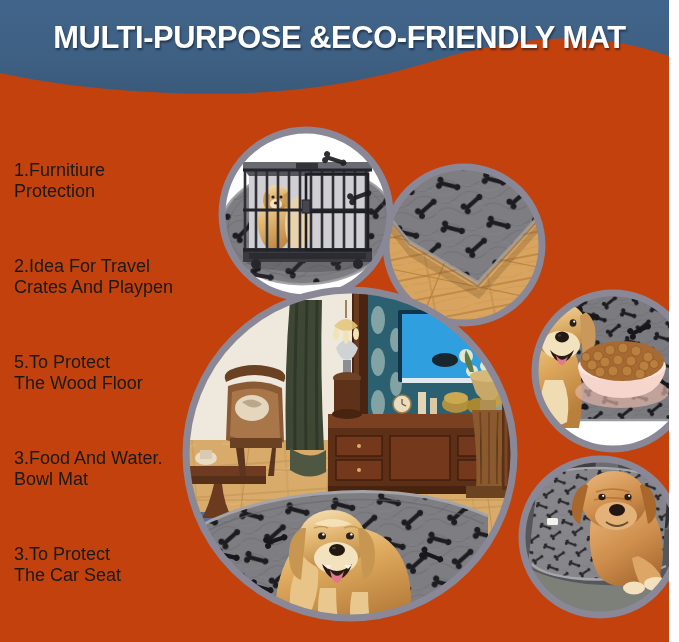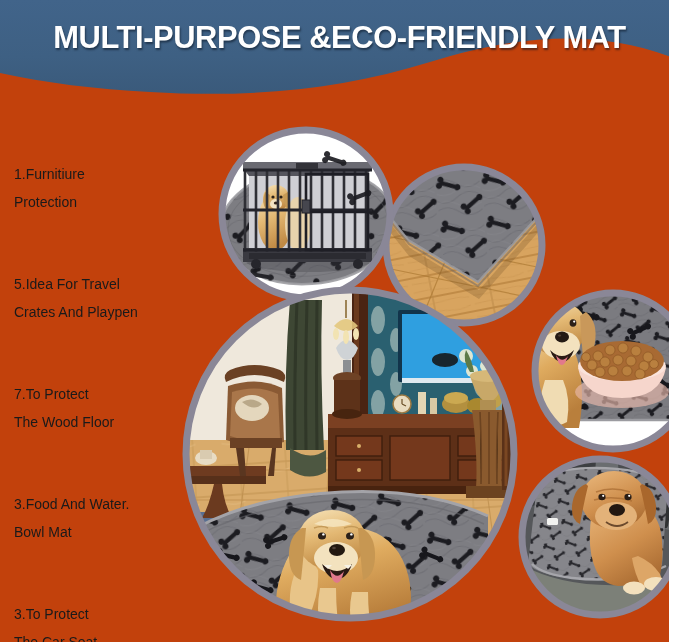--- a/index.html
+++ b/index.html
@@ -42,22 +42,22 @@
 
   
   #feature-list {
     position: absolute;
     left: 14px;
     top: 160px;
     width: 190px;
   }
   .feature-item {
     font-family: "Liberation Sans", sans-serif;
-    font-size: 14px;
-    line-height: 28px;
+    font-size: 18px;
+    line-height: 21px;
     color: #1a1a1a;
     margin-bottom: 54px;
     white-space: pre-line;
   }
   .feature-item:last-child { margin-bottom: 0; }
 
   
   #collage {
     position: absolute;
     left: 0; top: 0;
@@ -85,23 +85,23 @@
                C 600,28 520,34 430,62
                C 340,90 250,98 150,92
                C 95,89 45,83 0,73 Z" fill="url(#bandGrad)"></path>
     </svg>
     <div id="banner-title">MULTI-PURPOSE &amp;ECO-FRIENDLY MAT</div>
   </div>
 
   <div id="feature-list">
     <div class="feature-item">1.Furnitiure
  Protection</div>
-    <div class="feature-item">5.Idea For Travel
+    <div class="feature-item">2.Idea For Travel
  Crates And Playpen</div>
-    <div class="feature-item">7.To Protect
+    <div class="feature-item">5.To Protect
   The Wood Floor</div>
     <div class="feature-item">3.Food And Water.
   Bowl Mat</div>
     <div class="feature-item">3.To Protect
   The Car Seat</div>
   </div>
 
   <div id="collage">
     <svg id="collage-svg" viewBox="0 0 679 642">
       <defs>

